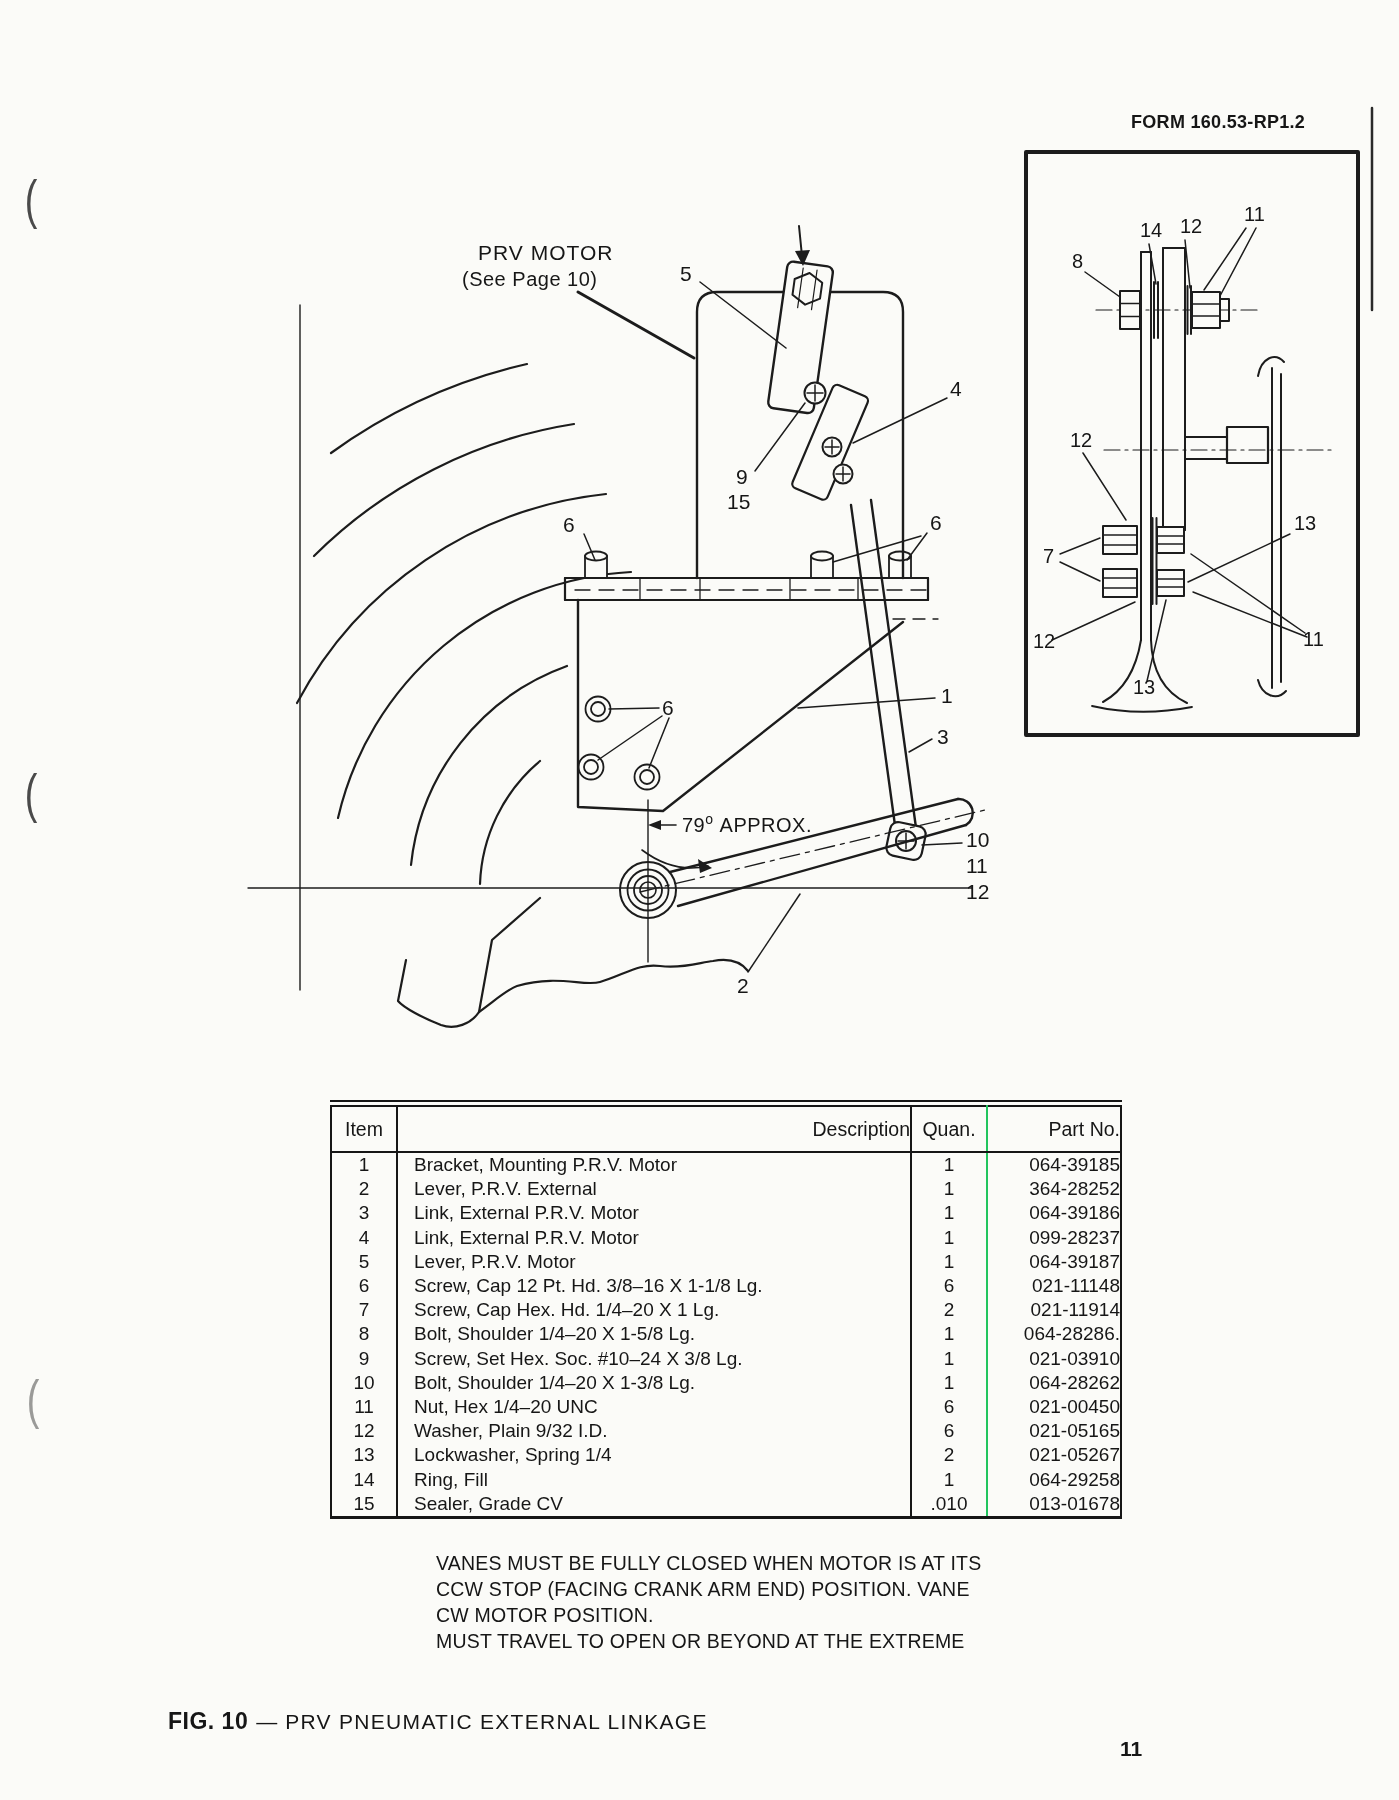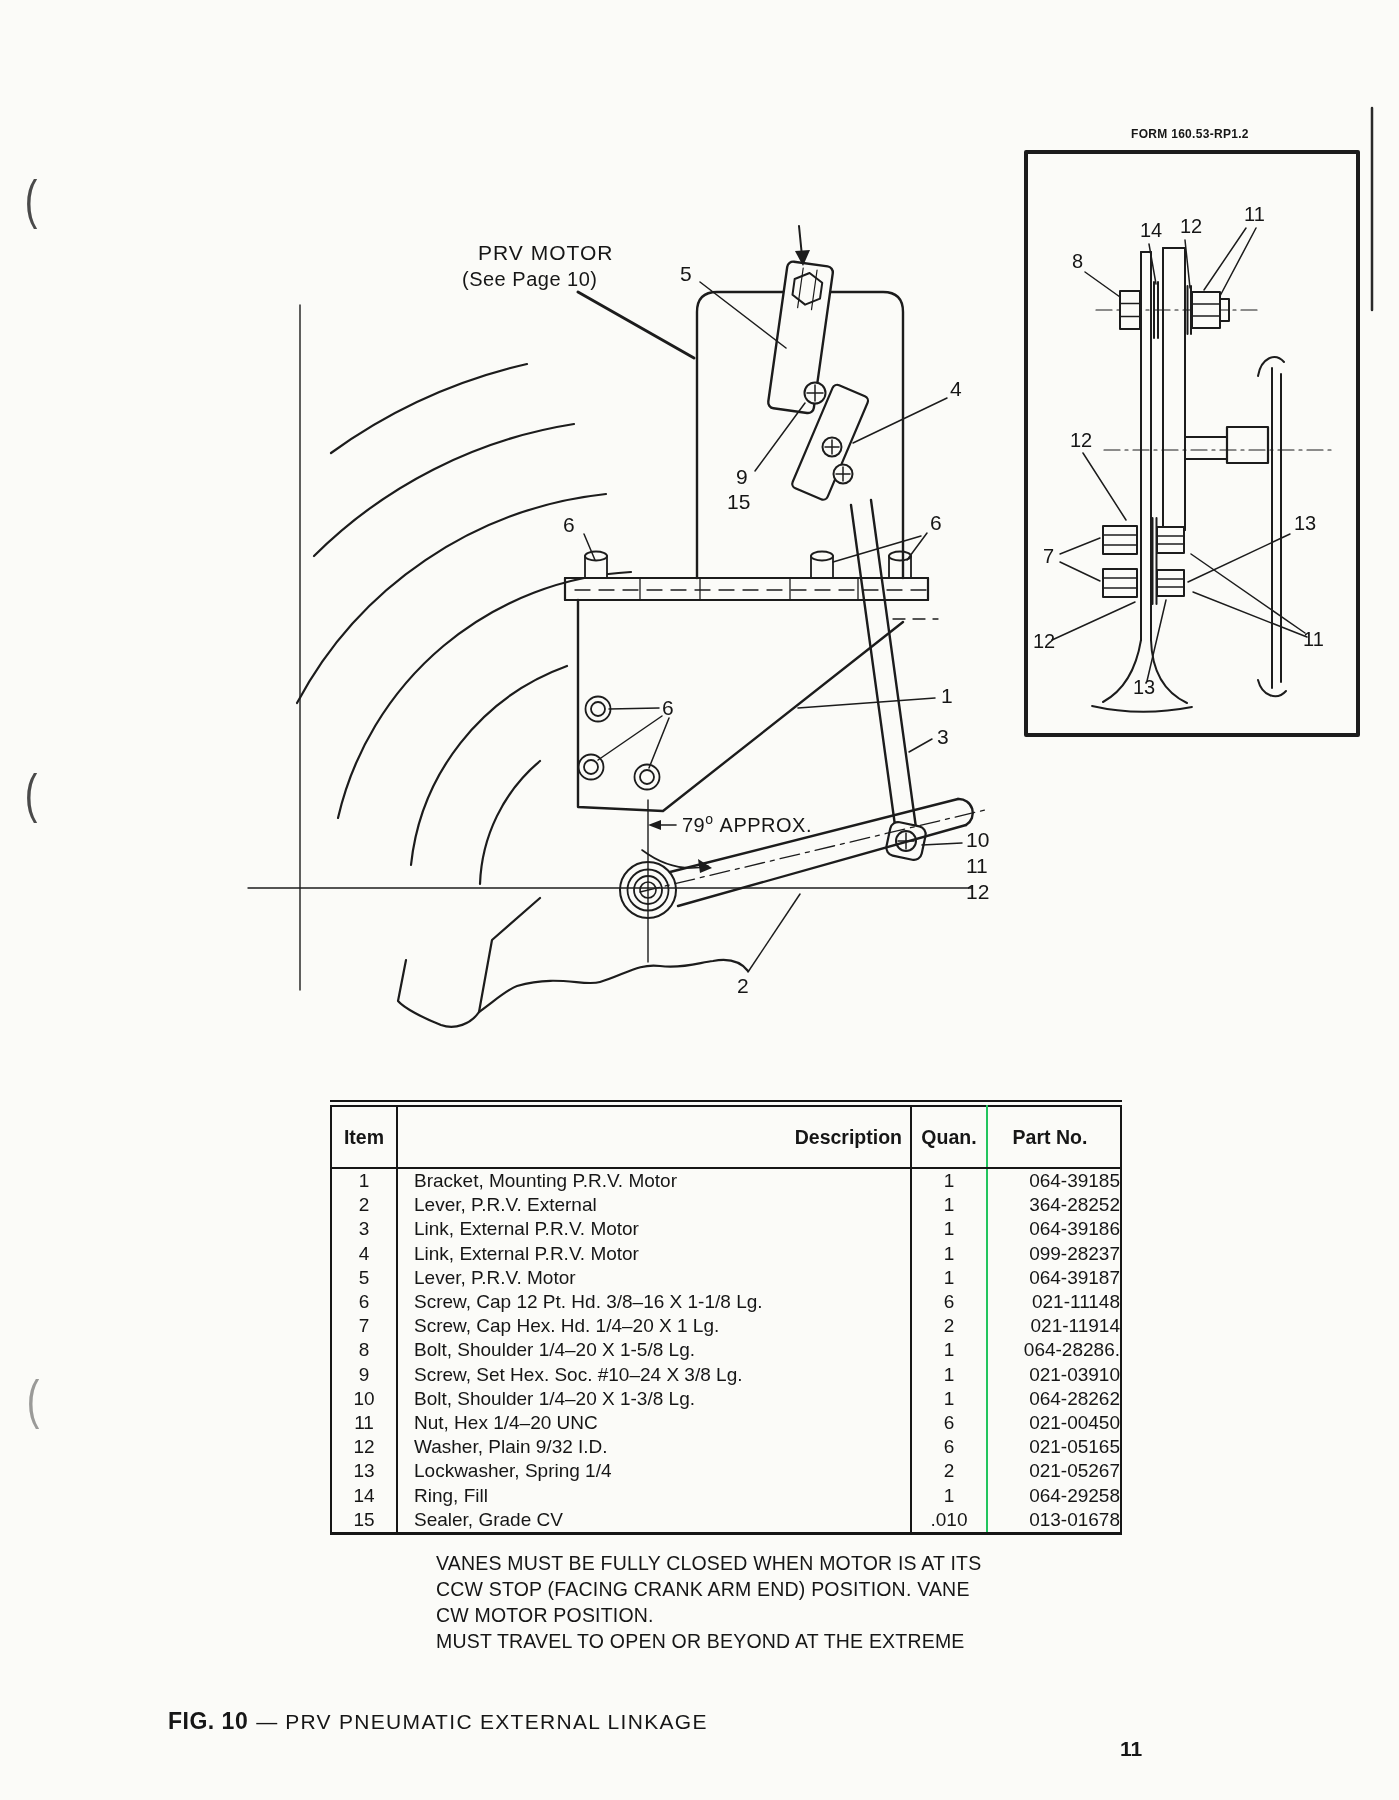--- a/index.html
+++ b/index.html
@@ -3,21 +3,21 @@
 <meta charset="utf-8">
 <style>
   html,body {margin:0; padding:0; background:#9a9a9a;}
   .page {
     position:relative; width:1399px; height:1800px; margin:0 auto;
     background:#fbfbf8; color:#161616;
     font-family:"Liberation Sans", sans-serif; overflow:hidden;
   }
   .form-number {
     position:absolute; left:1131px; top:112px;
-    font-size:12px; font-weight:bold; letter-spacing:.3px;margin-top:15px;
+    font-size:18px; font-weight:bold; letter-spacing:.3px;
   }
   .paren {position:absolute; font-size:54px; font-weight:100; color:#4a4a4a; transform:scaleX(.7);}
   .paren.p1 {left:22px; top:168px;}
   .paren.p2 {left:22px; top:762px;}
   .paren.p3 {left:24px; top:1368px; color:#9a9a98;}
   svg.diagram {position:absolute; left:0; top:0;}
   svg text {font-family:"Liberation Sans", sans-serif; fill:#161616;}
   .callout {font-size:21px;}
   .ins-callout {font-size:20px;}
   .motor-label {font-size:21px; letter-spacing:1px;}
@@ -27,22 +27,22 @@
   .ptable {
     position:absolute; left:330px; top:1100px; width:792px;
     border-top:2.5px solid #161616; padding-top:3px;
   }
   .ptable table {
     width:100%; table-layout:fixed; border-collapse:collapse;
     border:2px solid #161616; border-top-width:2.5px; border-bottom-width:3px;
     font-size:19px;
   }
   .ptable th {
-    font-weight:bold; font-size:19.5px; height:44px;
-    border-bottom:2.5px solid #161616; text-align:center; padding:8px;
+    font-weight:normal; font-size:19.5px; height:44px;
+    border-bottom:2.5px solid #161616; text-align:center; padding:0;
   }
   .ptable td {height:24.2px; padding:0; line-height:24px; white-space:nowrap; overflow:hidden;}
   .c-item {width:66px; border-right:2px solid #161616; text-align:center;}
   .c-desc {width:514px; border-right:2px solid #161616; padding-left:16px !important; text-align:left;}
   .c-quan {width:76px; border-right:2px solid #22c55e; text-align:center;}
   .c-part {width:134px; padding-left:14px !important; text-align:right;}
 
   .note {
     position:absolute; left:436px; top:1550px;
     font-size:19.5px; line-height:26px; letter-spacing:.2px; white-space:nowrap;
@@ -316,21 +316,21 @@
           <col style="width:66px">
           <col style="width:514px">
           <col style="width:76px">
           <col style="width:134px">
         </colgroup>
       <thead>
         <tr>
           <th class="c-item">Item</th>
           <th class="c-desc" style="text-align:right; padding-left:0 !important;">Description</th>
           <th class="c-quan">Quan.</th>
-          <th class="c-part" style="text-align:center; padding-left:0 !important;">Part No.</th>
+          <th class="c-part" style="text-align:right; padding-left:0 !important;">Part No.</th>
         </tr>
       </thead>
       <tbody>
           <tr>
             <td class="c-item">1</td>
             <td class="c-desc">Bracket, Mounting P.R.V. Motor</td>
             <td class="c-quan">1</td>
             <td class="c-part">064-39185</td>
           </tr>
           <tr>

